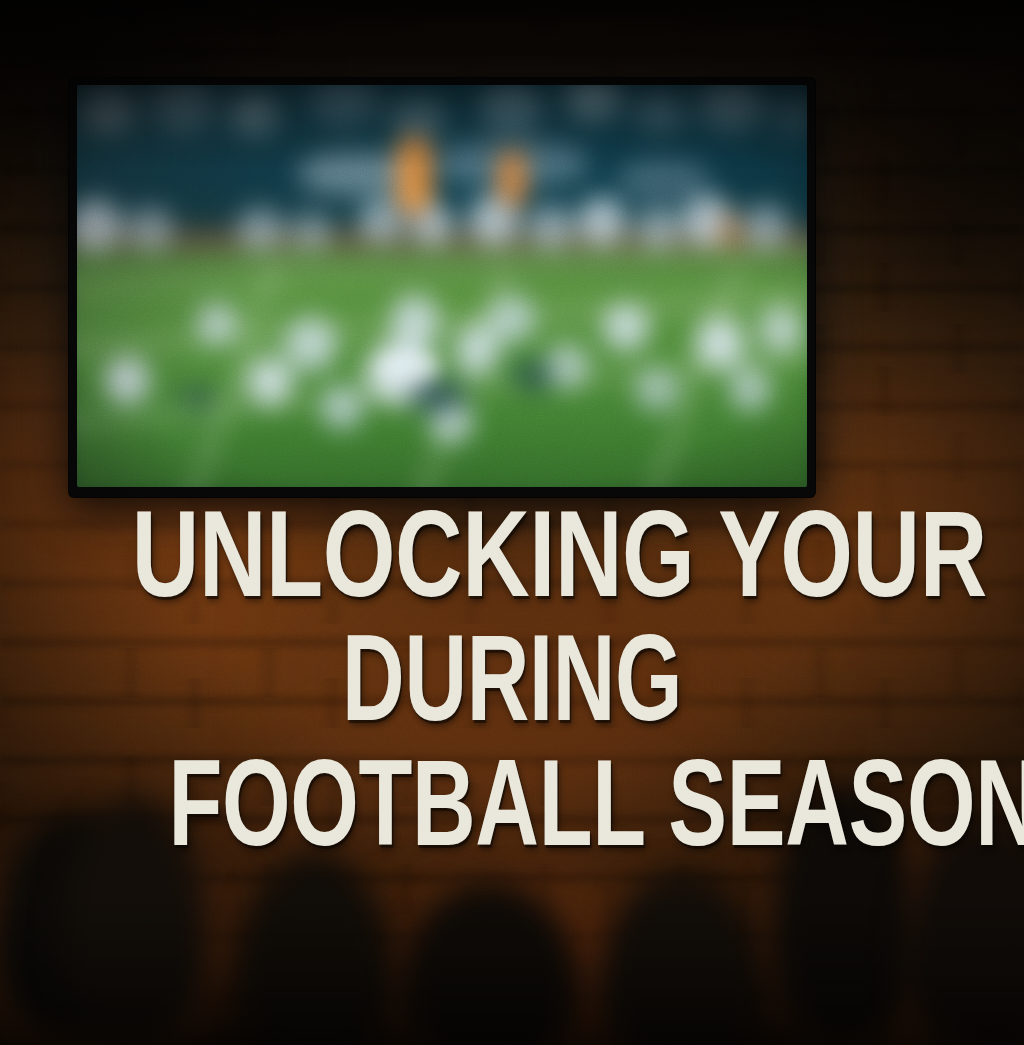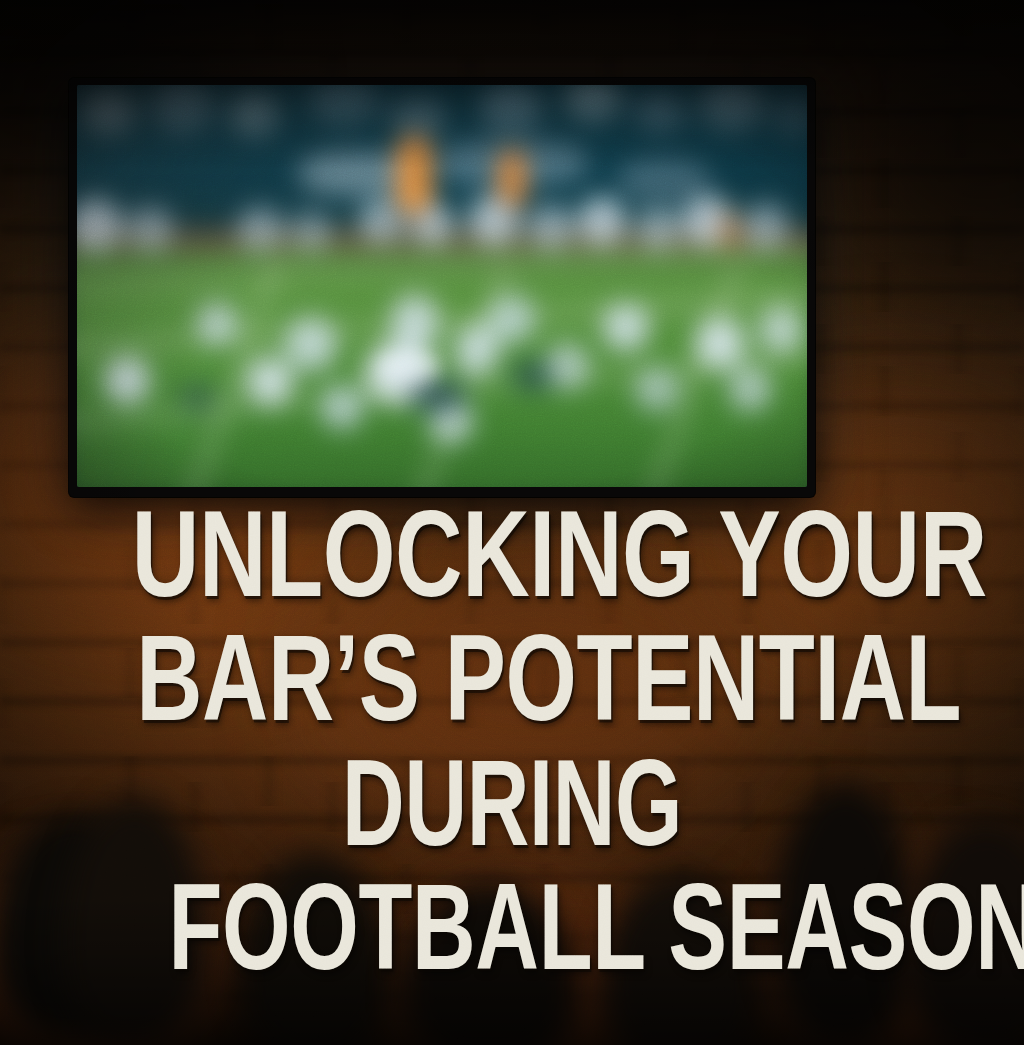--- a/index.html
+++ b/index.html
@@ -354,21 +354,20 @@
     <div class="silho" style="left:400px;  top:136px; width:180px; height:190px; background:#0e0a06;"></div>
     <div class="silho" style="left:600px;  top:126px; width:160px; height:200px; background:#120d08;"></div>
     <div class="silho" style="left:770px;  top:38px;  width:150px; height:265px; background:#0c0906;"></div>
     <div class="silho" style="left:900px;  top:74px;  width:170px; height:235px; background:#100b07;"></div>
   </div>
 
   <div class="bottom-dark"></div>
 
   <div class="headline">
     <div class="hl-line hl-1"><span style="transform: scaleX(0.743877);">UNLOCKING YOUR</span></div>
-    <div class="hl-line hl-2"><span style="transform: scaleX(0.751848);">BAR’S POTENTIAL</span></div>
     <div class="hl-line hl-3"><span style="transform: scaleX(0.710972);">DURING</span></div>
     <div class="hl-line hl-4"><span style="transform: scaleX(0.708708);">FOOTBALL SEASON</span></div>
   </div>
 
   <svg class="grain" width="1024" height="1045" aria-hidden="true">
     <filter id="grainFilter">
       <feTurbulence type="fractalNoise" baseFrequency="0.9" numOctaves="3" stitchTiles="stitch"></feTurbulence>
       <feColorMatrix type="saturate" values="0"></feColorMatrix>
     </filter>
     <rect width="100%" height="100%" filter="url(#grainFilter)"></rect>

